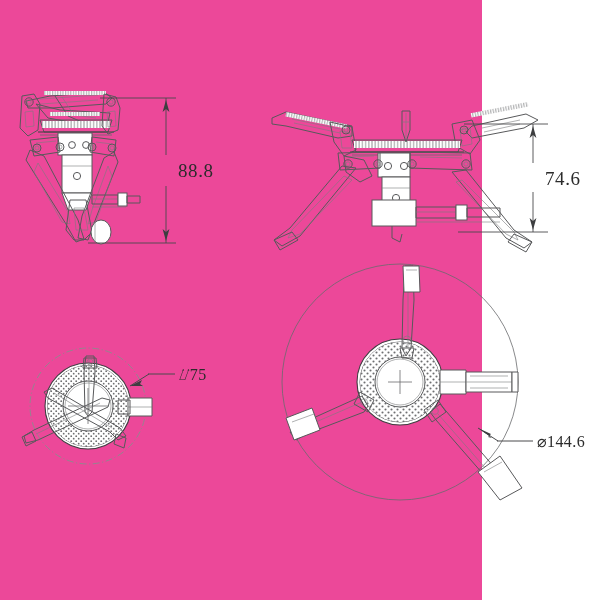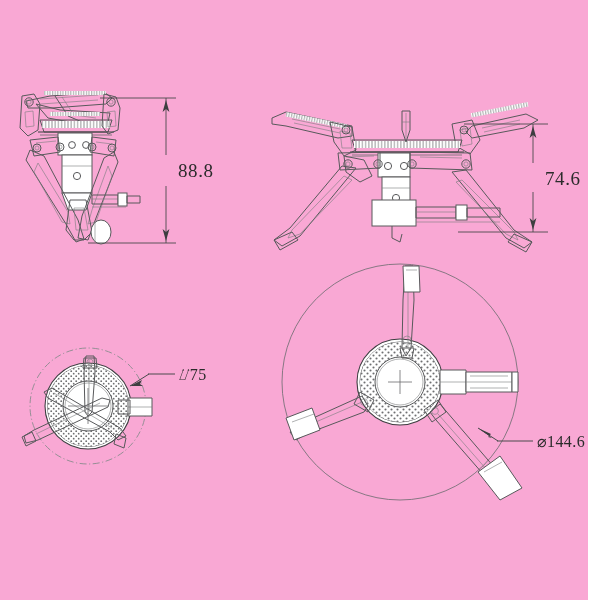--- a/index.html
+++ b/index.html
@@ -9,23 +9,23 @@
     background: #ffffff;
   }
   body {
     width: 600px;
     height: 600px;
     overflow: hidden;
     font-family: "Liberation Serif", "DejaVu Serif", serif;
   }
   #sheet {
     position: relative;
-    width: 588px;
+    width: 482px;
     height: 600px;
-    background: #f9a8d4;
+    background: #ec4899;
   }
   #sheet svg {
     position: absolute;
     top: 0;
     left: 0;
     display: block;
   }
   .dim-text {
     font-family: "Liberation Serif", "DejaVu Serif", serif;
     fill: #2b2b2b;

